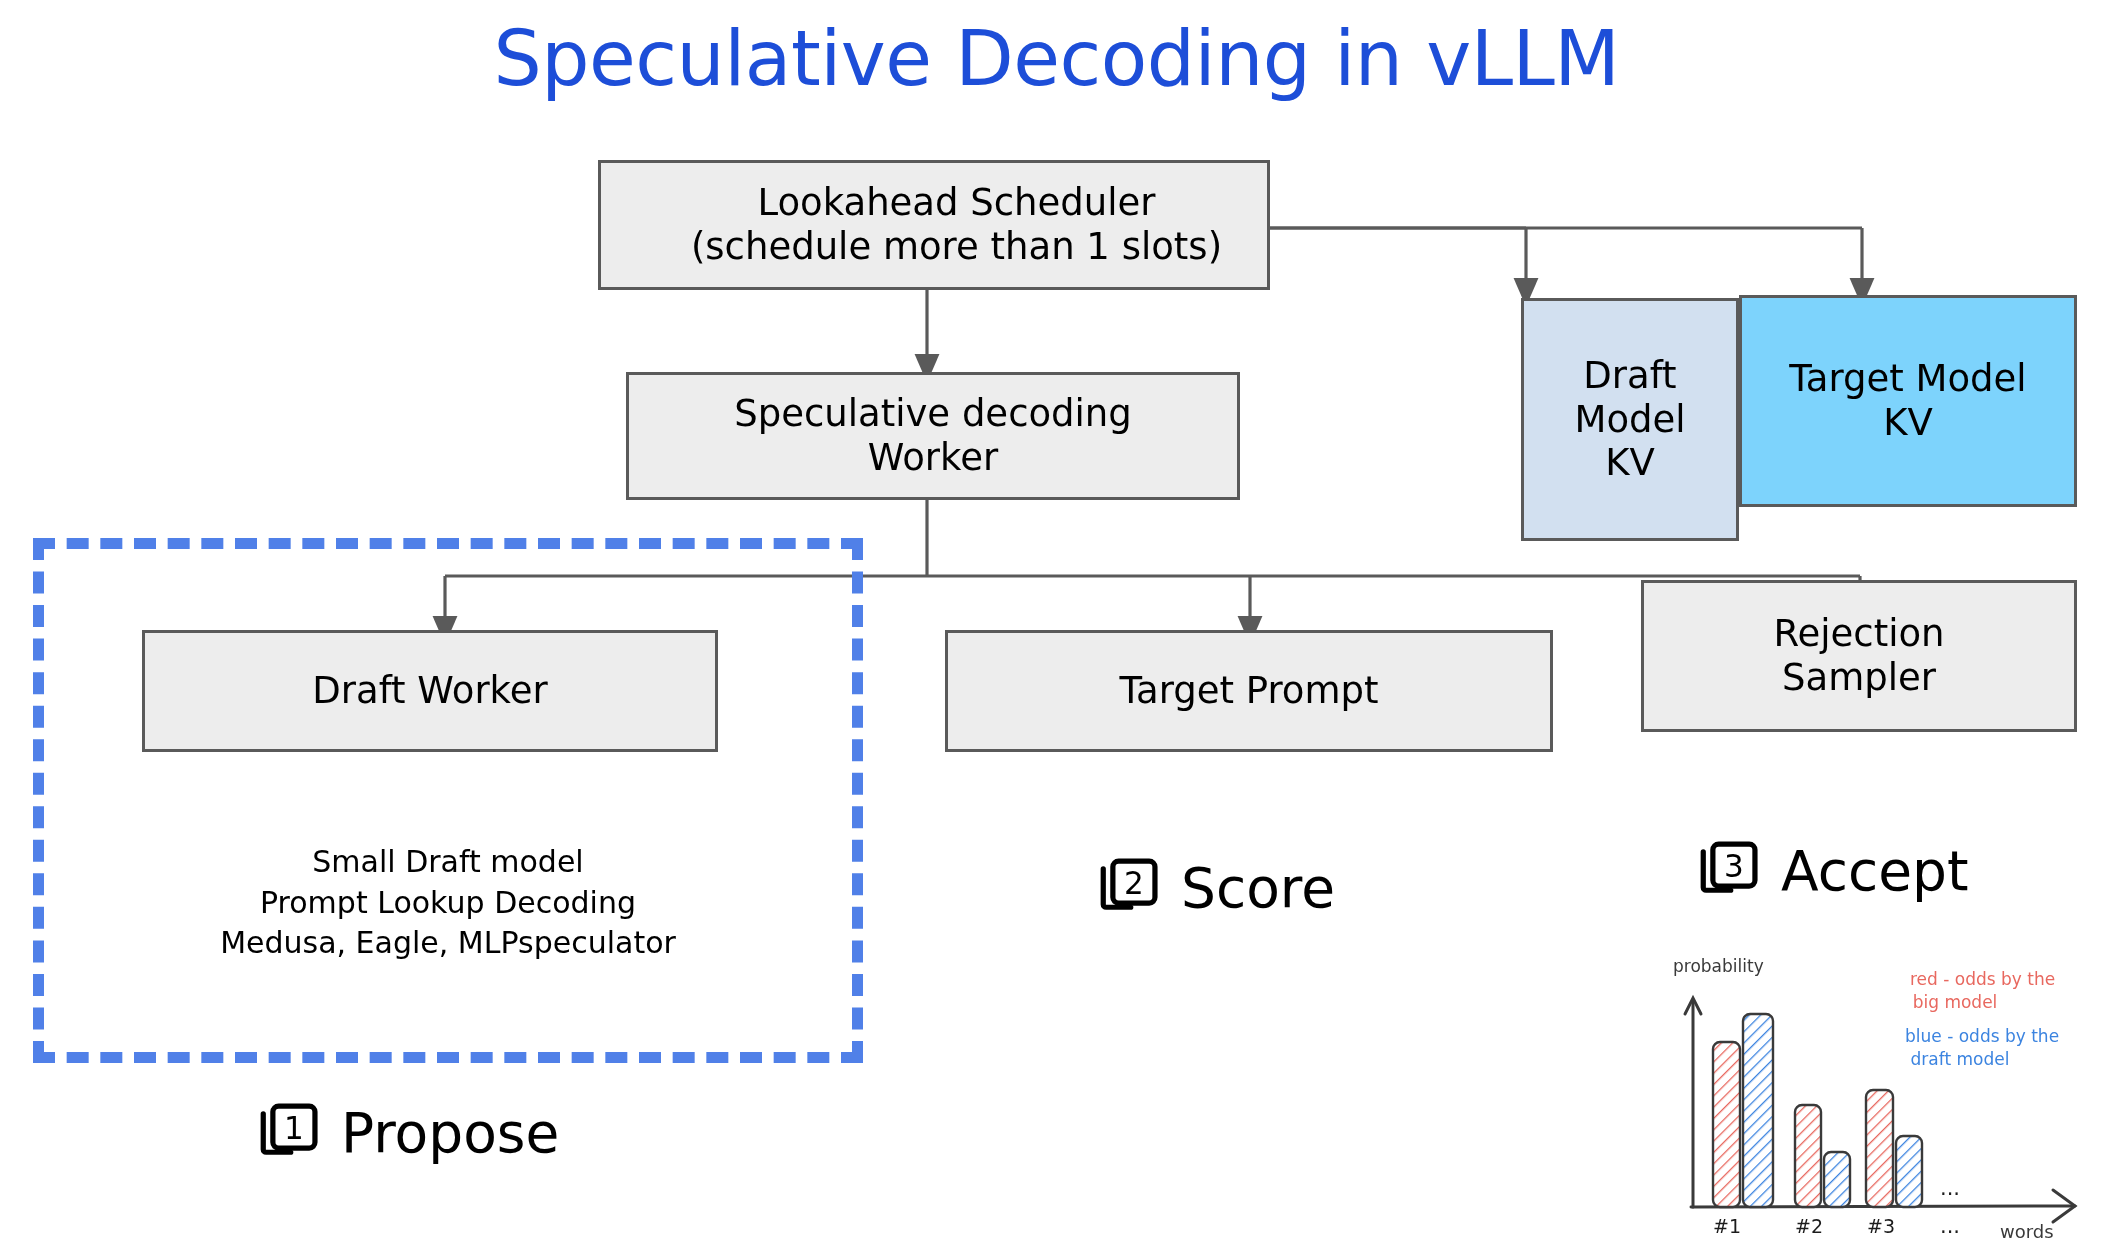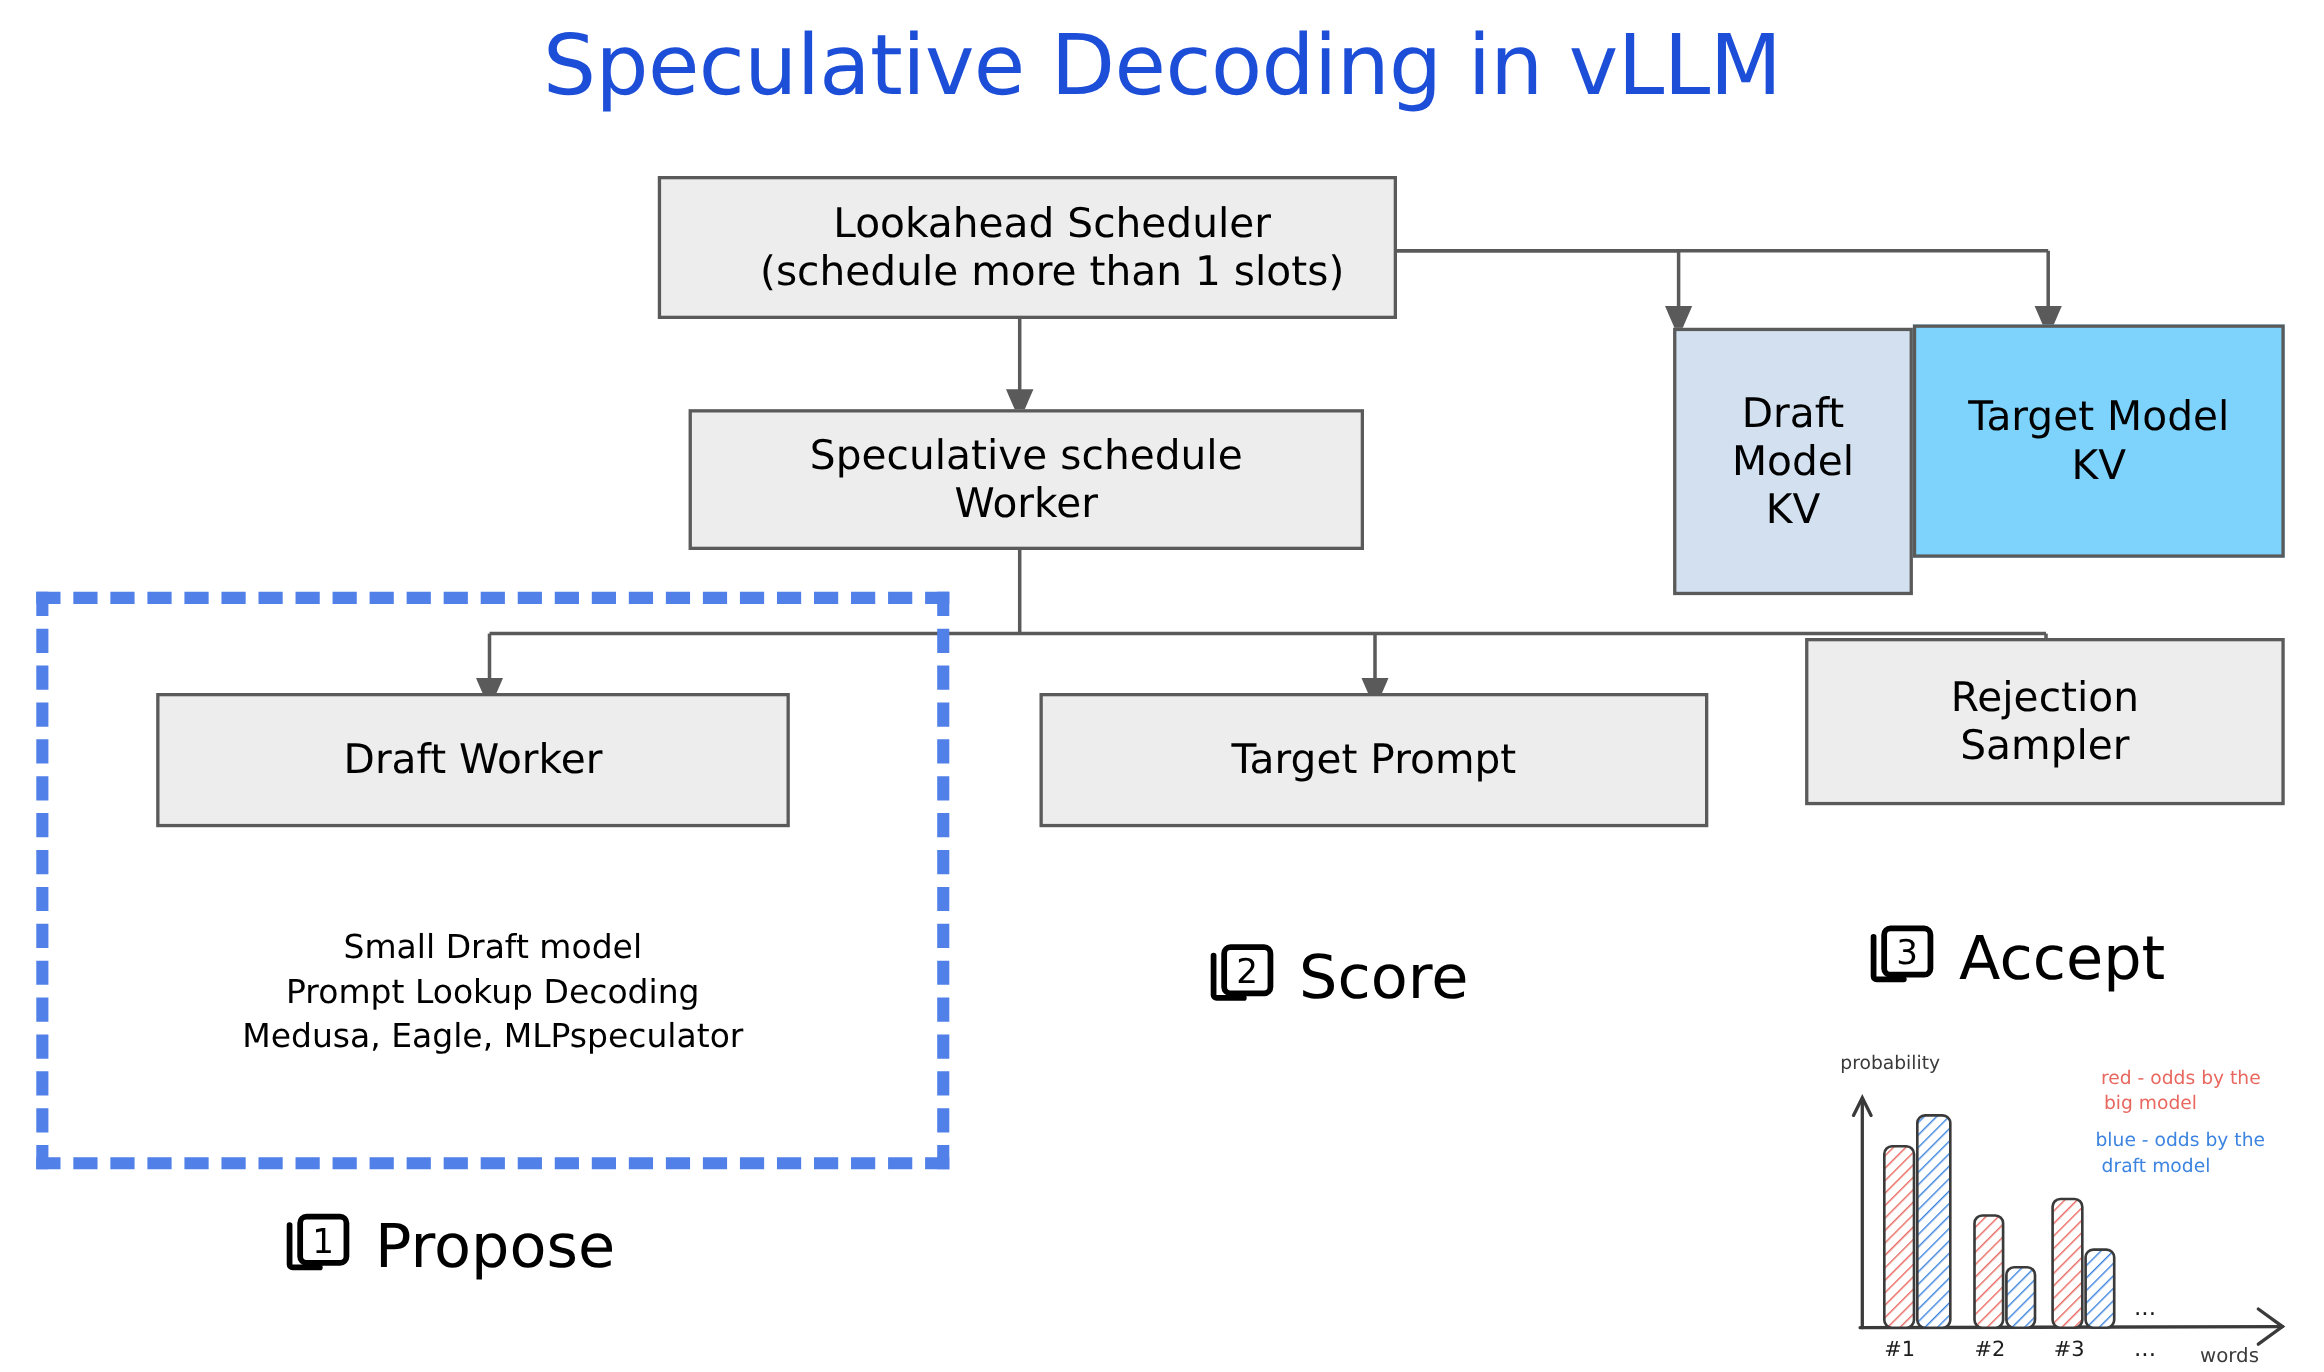--- a/index.html
+++ b/index.html
@@ -121,21 +121,21 @@
 
       <path d="M1860,576 L1860,616" marker-end="url(#arrowhead)"></path>
     </g>
   </svg>
 
   <div class="dashed-region"></div>
 
   <div class="box" style="left:598px;top:160px;width:672px;height:130px;padding-left:45px;">Lookahead Scheduler
 (schedule more than 1 slots)</div>
 
-  <div class="box" style="left:626px;top:372px;width:614px;height:128px;">Speculative schedule
+  <div class="box" style="left:626px;top:372px;width:614px;height:128px;">Speculative decoding
 Worker</div>
 
   <div class="kvbox" style="left:1521px;top:298px;width:218px;height:243px;background:#d2e0f0;">Draft
 Model
 KV</div>
 
   <div class="kvbox" style="left:1739px;top:295px;width:338px;height:212px;background:#7dd3fc;">Target Model
 KV</div>
 
   <div class="box" style="left:142px;top:630px;width:576px;height:122px;">Draft Worker</div>

